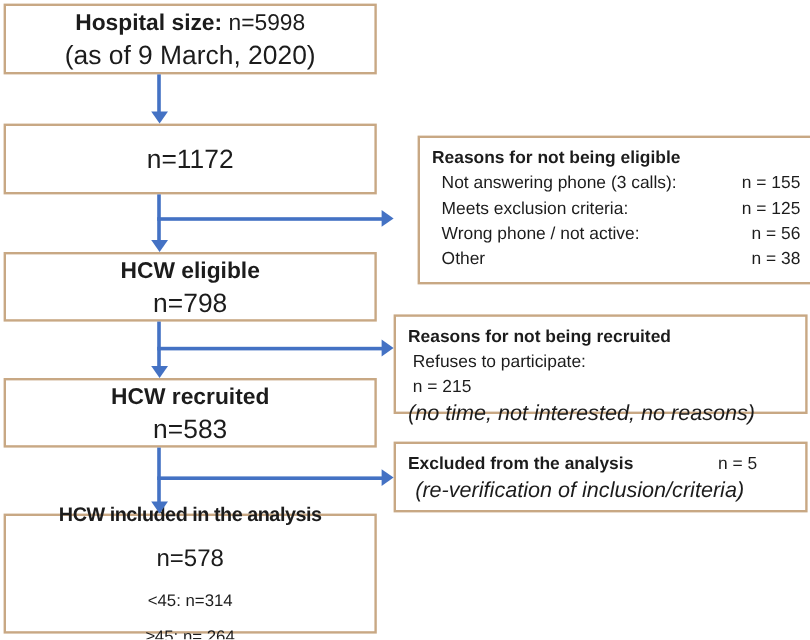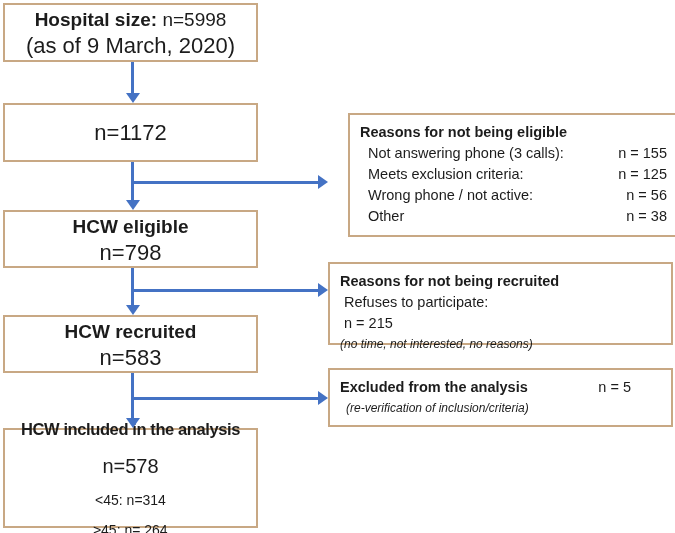--- a/index.html
+++ b/index.html
@@ -1,29 +1,29 @@
 <!DOCTYPE html>
 <html><head>
 <meta charset="utf-8">
 <style>
   html,body{margin:0;padding:0;background:#ffffff;}
   body{font-family:"Liberation Sans", sans-serif;color:#1c1c1c;}
   .canvas{position:relative;width:675px;height:533px;background:#ffffff;overflow:hidden;}
   .box{position:absolute;background:#ffffff;border:2px solid #c8a884;box-sizing:border-box;}
-  .main-box{left:3px;width:255px;display:flex;flex-direction:column;align-items:center;justify-content:center;text-align:center;}
+  .main-box{left:3px;width:311px;display:flex;flex-direction:column;align-items:center;justify-content:center;text-align:center;}
   .main-title{font-weight:bold;font-size:19px;line-height:26px;white-space:nowrap;}
   .main-n{font-size:22px;line-height:25px;}
   .included-title{font-weight:bold;font-size:16.5px;letter-spacing:-0.4px;line-height:24px;white-space:nowrap;}
   .included-n{font-size:20px;line-height:26px;}
   .included-sub{font-size:14px;line-height:18px;}
   .side-box{left:328px;width:345px;padding:7px 10px 6px 10px;box-sizing:border-box;}
   .side-title{font-weight:bold;font-size:14.5px;line-height:21px;}
   .side-row{display:flex;justify-content:space-between;font-size:14.5px;line-height:21px;padding-left:8px;}
   .side-row .val{margin-right:14px;white-space:nowrap;}
-  .side-note{font-style:italic;font-size:12px;line-height:21px;}
+  .side-note{font-style:italic;font-size:18px;line-height:21px;}
   .title-row{display:flex;justify-content:space-between;}
   .title-row .val{font-weight:normal;margin-right:30px;font-size:14.5px;}
   .vline{position:absolute;width:3px;background:#4472c4;left:131px;}
   .hline{position:absolute;height:3px;background:#4472c4;left:131px;width:188px;}
   .arr-down{position:absolute;width:0;height:0;left:126px;
     border-left:7px solid transparent;border-right:7px solid transparent;border-top:10px solid #4472c4;}
   .arr-right{position:absolute;width:0;height:0;left:318px;
     border-top:7px solid transparent;border-bottom:7px solid transparent;border-left:10px solid #4472c4;}
 </style>
 </head>

